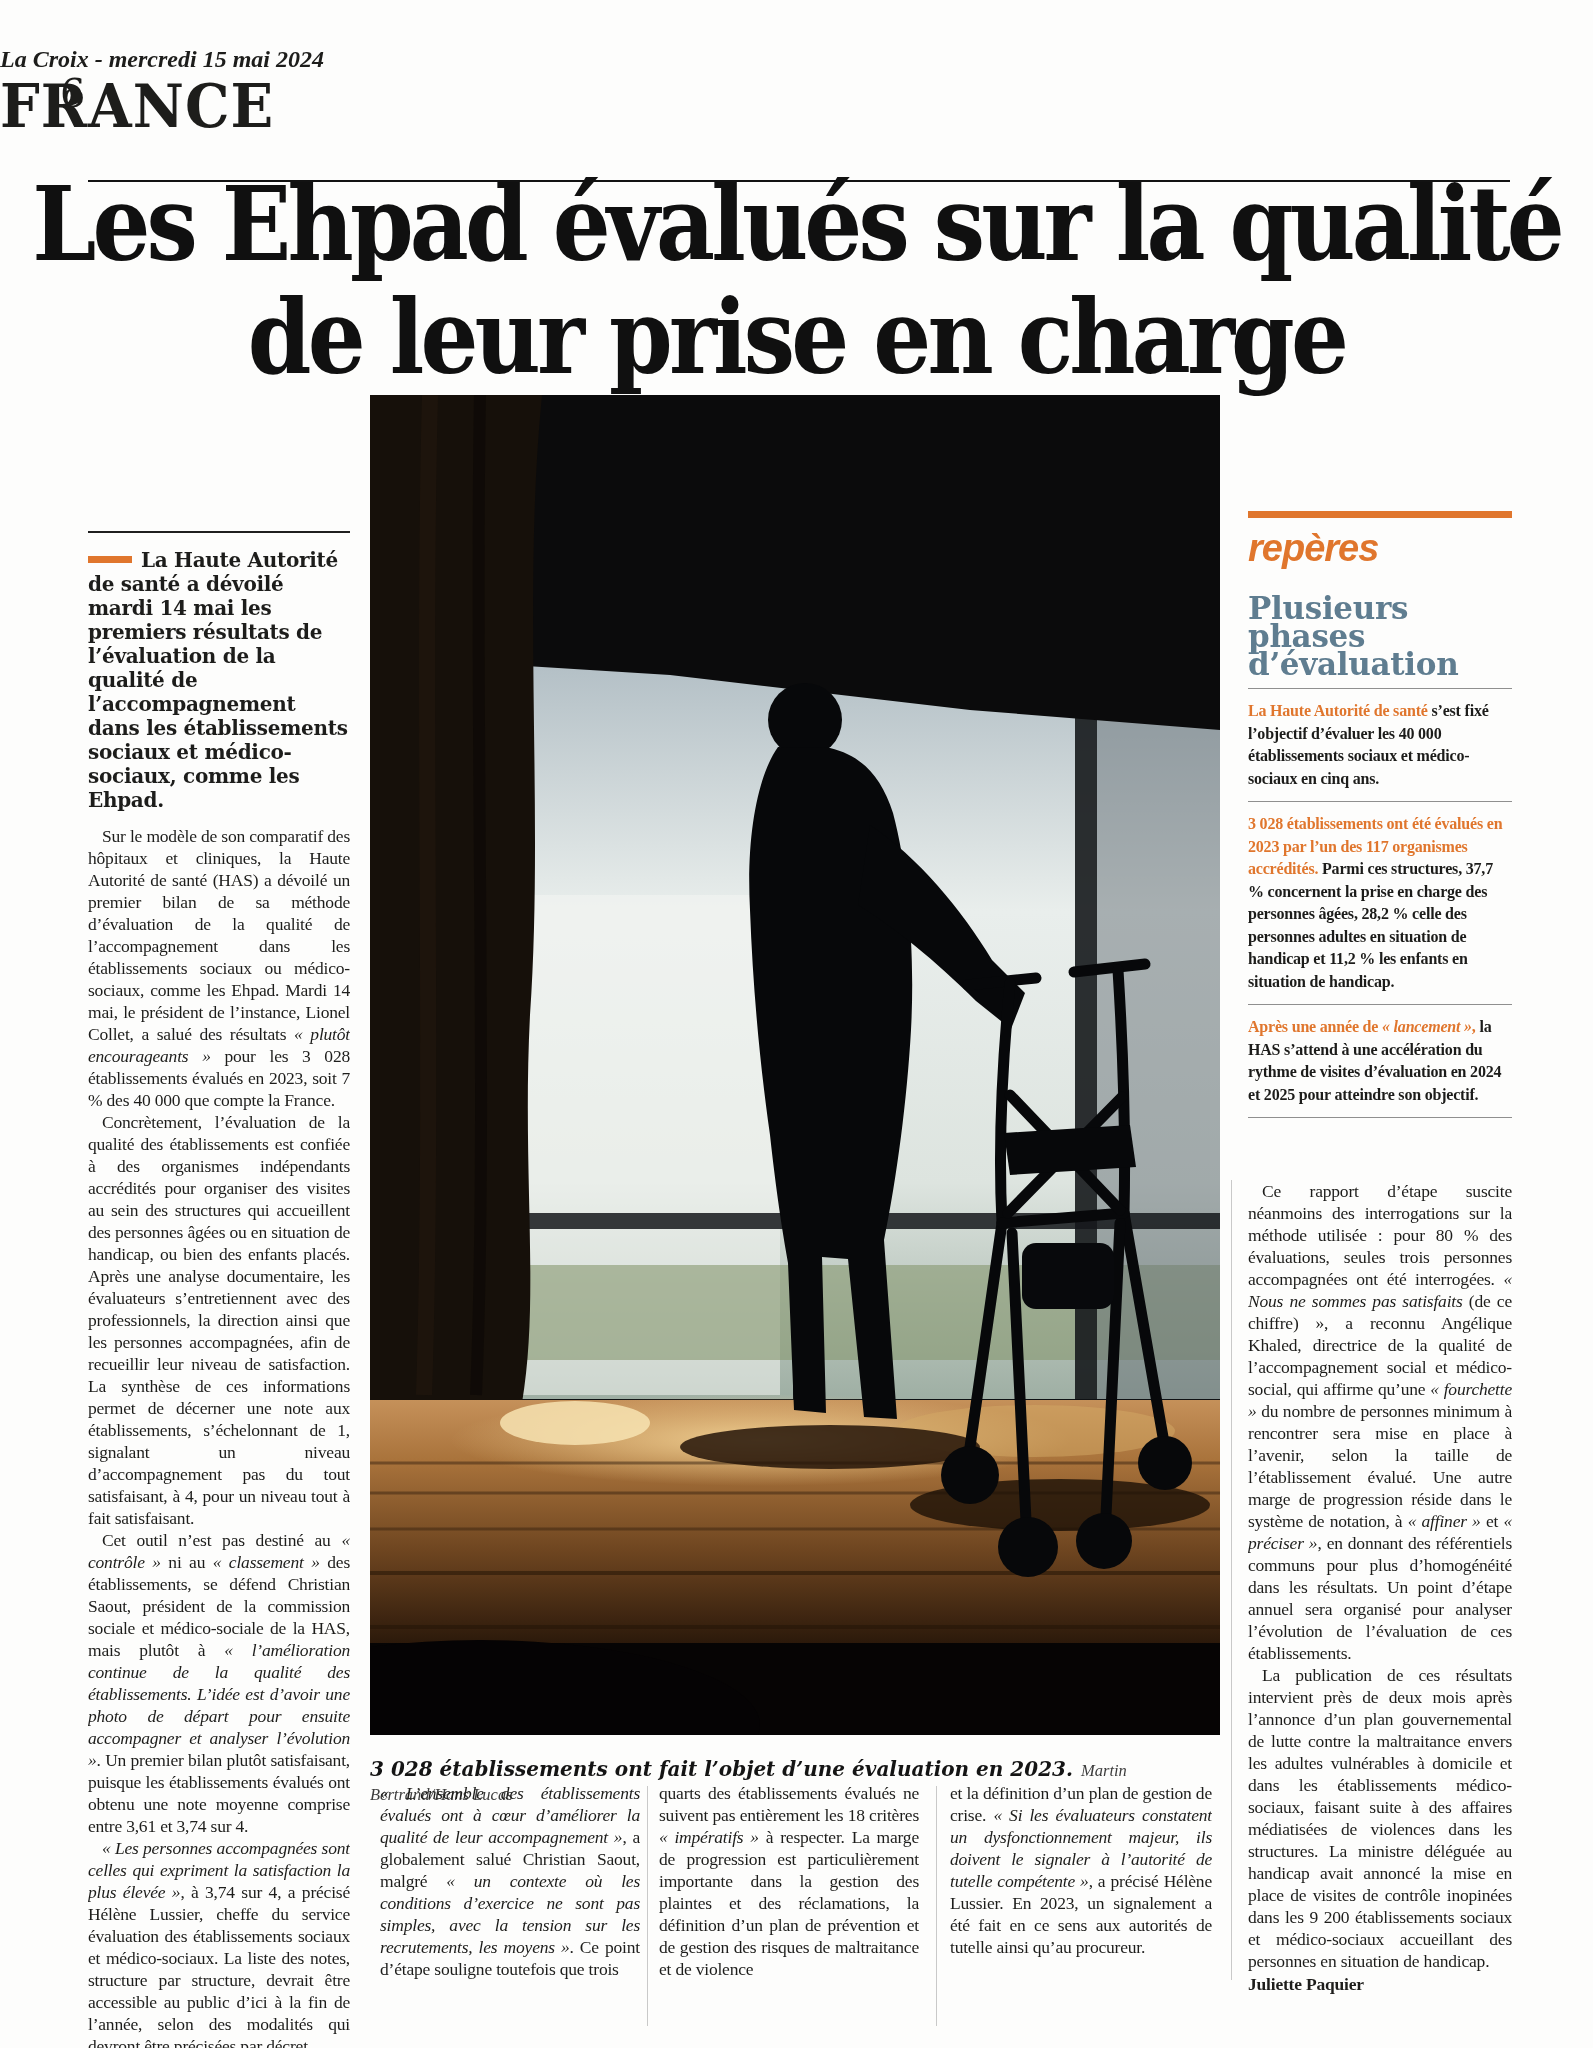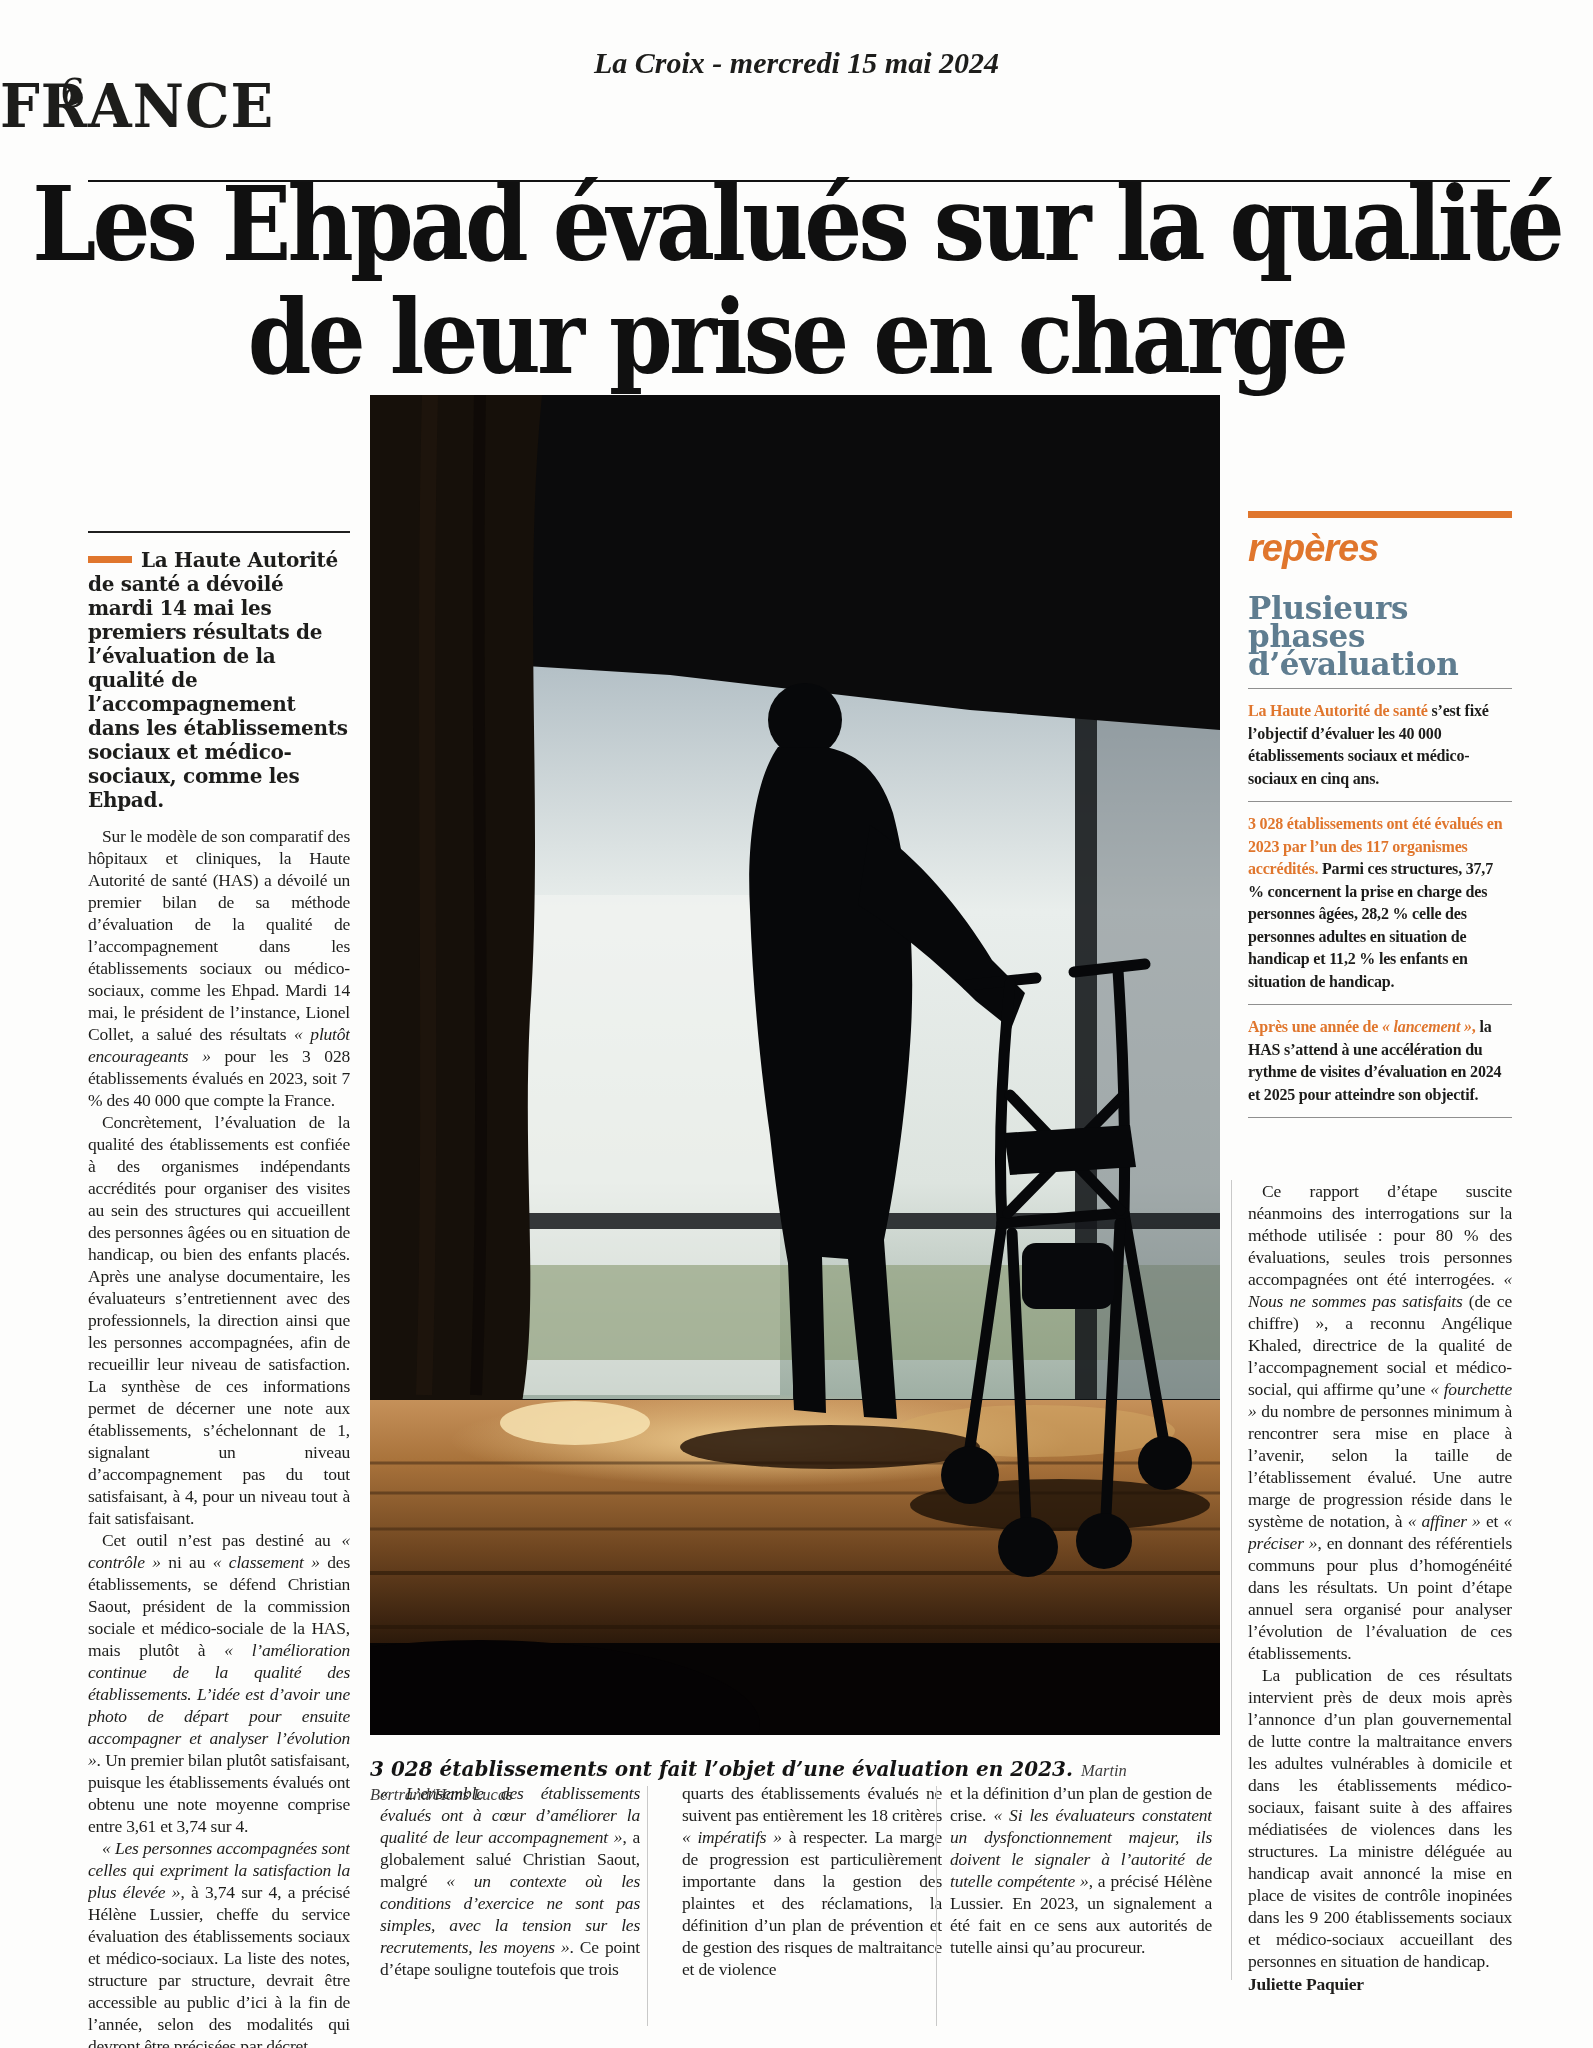--- a/index.html
+++ b/index.html
@@ -1,41 +1,41 @@
 <!DOCTYPE html>
 <html lang="fr"><head>
 <meta charset="utf-8">
 <style>
   html,body{margin:0;padding:0;background:#ffffff;}
   .page{position:relative;width:1593px;height:2048px;background:#fdfdfc;color:#1d1d1b;
         font-family:"Liberation Serif",serif;overflow:hidden;hyphens:auto;-webkit-hyphens:auto;}
   
   .folio{position:absolute;left:60px;top:70px;font-family:"DejaVu Serif",serif;font-size:40px;font-weight:500;}
-  .dateline{position:absolute;left:0;top:46px;width:100%;text-align:center;
-            font-family:"Liberation Serif",serif;font-style:italic;font-weight:bold;font-size:30px;}
+  .dateline{position:absolute;left:0;top:46px;width:100%;
+            font-family:"Liberation Serif",serif;font-style:italic;font-weight:bold;font-size:24px;}
   .section{position:absolute;left:0;top:70px;width:100%;text-align:left;}
   .section-inner{display:inline-block;font-family:"DejaVu Serif",serif;font-weight:bold;font-size:56px;
                  letter-spacing:1px;transform:scale(1,1.08);transform-origin:50% 0;}
   .headrule{position:absolute;left:88px;top:180px;width:1422px;height:2px;background:#121212;}
   .headline{position:absolute;left:0;top:168px;width:100%;margin:0;text-align:center;
             font-family:"DejaVu Serif",serif;font-weight:bold;font-size:94px;line-height:102px;
             letter-spacing:-4px;color:#101010;transform:scale(0.97,1.1);transform-origin:50% 0;}
   .headline .hl{display:block;}
   
   .col{position:absolute;text-align:justify;font-size:17.5px;line-height:22px;letter-spacing:-0.2px;
        color:#1d1d1b;overflow:hidden;}
   .col p{margin:0;text-indent:14px;}
   .col p.noindent{text-indent:0;}
   #col1{left:88px;top:531px;width:262px;height:1525px;border-top:2px solid #1f1f1f;padding-top:15px;box-sizing:border-box;}
   .intro{font-family:"DejaVu Serif",serif;font-weight:bold;font-size:20px;line-height:24px;
          text-align:left;letter-spacing:-0.3px;margin:0 0 13px 0 !important;}
   .dash{display:inline-block;width:44px;height:7px;background:#e0762d;margin-right:9px;
         position:relative;top:-4px;}
   #col2{left:380px;top:1782px;width:260px;height:258px;}
-  #col3{left:682px;top:1782px;width:260px;height:258px;}
+  #col3{left:659px;top:1782px;width:260px;height:258px;}
   #col4{left:950px;top:1782px;width:262px;height:258px;}
   #col5{left:1248px;top:1180px;width:264px;height:856px;}
   .byline{font-weight:bold;margin-top:1px !important;}
   
   .photo{position:absolute;left:370px;top:395px;width:850px;height:1340px;}
   .photo svg{display:block;width:100%;height:100%;}
   .caption{position:absolute;left:370px;top:1743px;width:850px;
            font-family:"DejaVu Serif",serif;font-weight:bold;font-style:italic;font-size:20px;color:#141414;margin-top:14px;}
   .caption .credit{font-family:"Liberation Serif",serif;font-weight:normal;font-style:italic;
                    font-size:16.5px;color:#3d3d3d;margin-left:8px;letter-spacing:0;}

